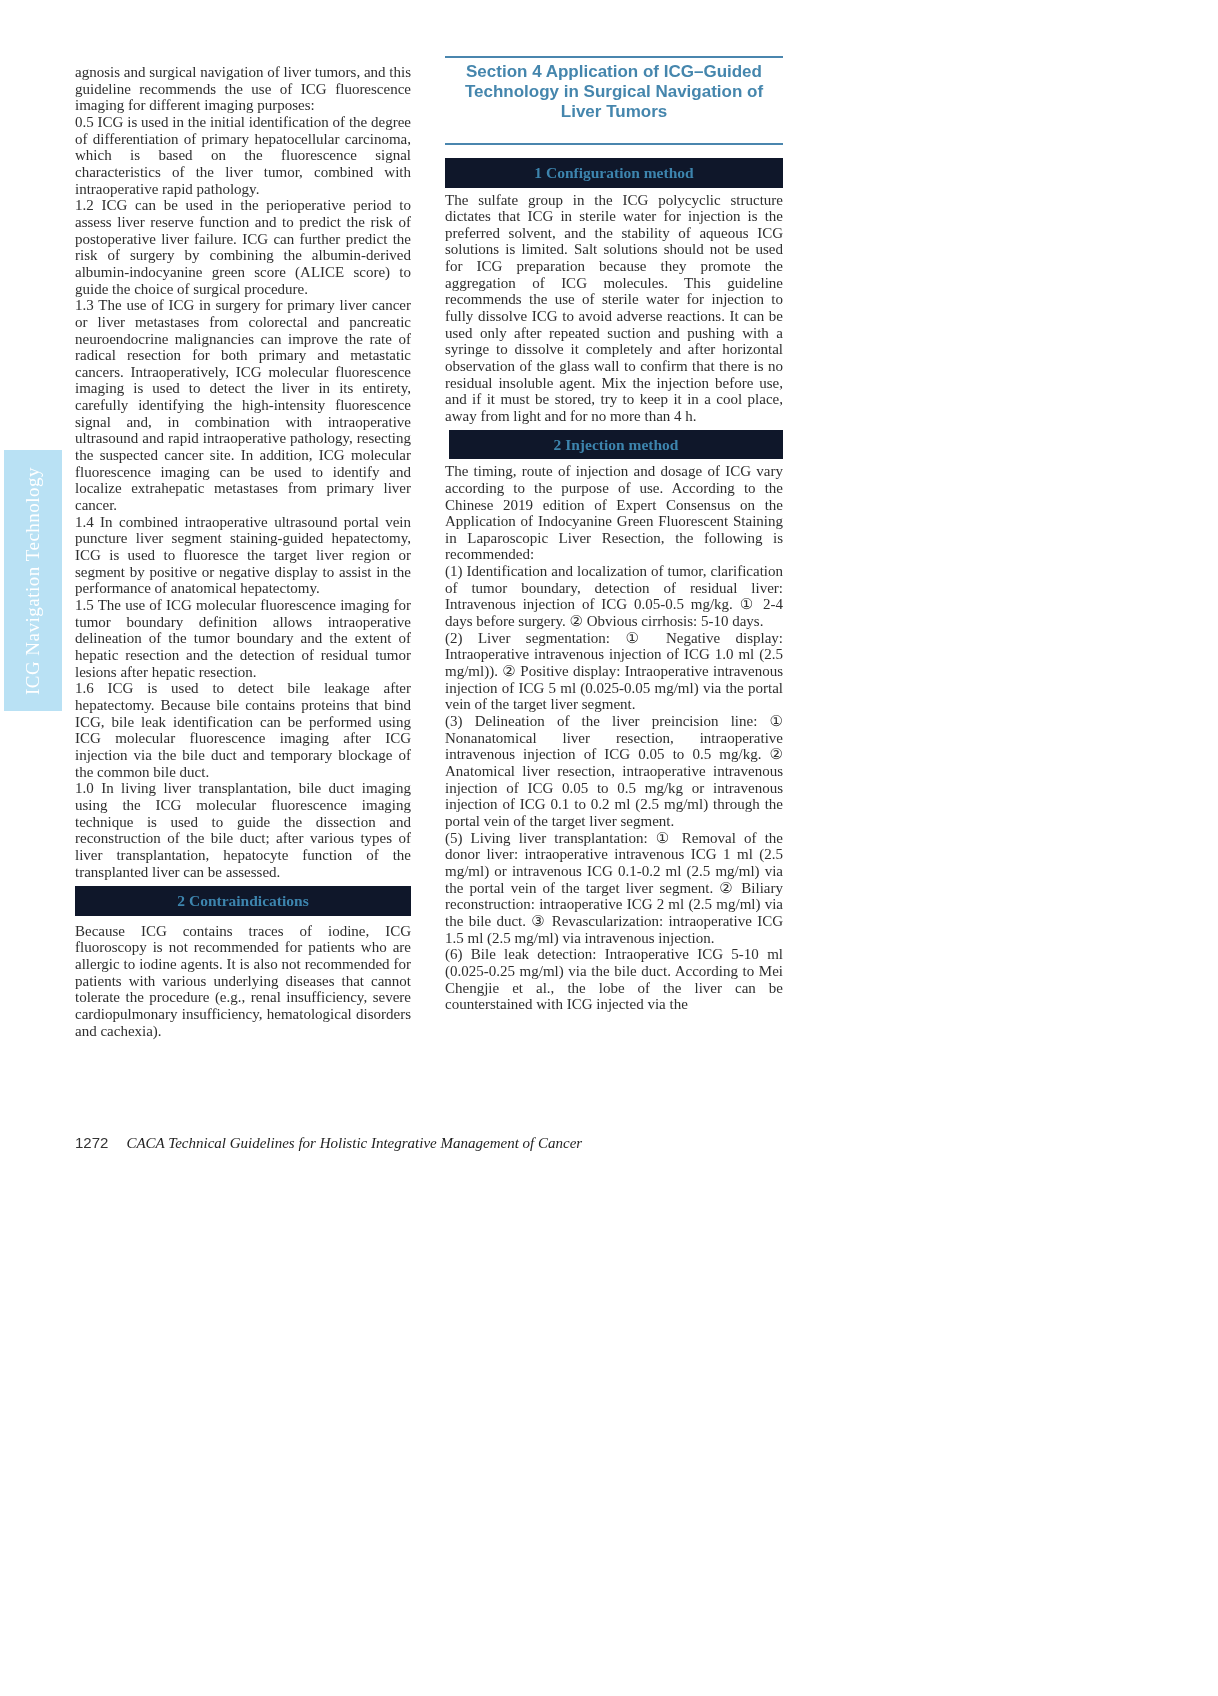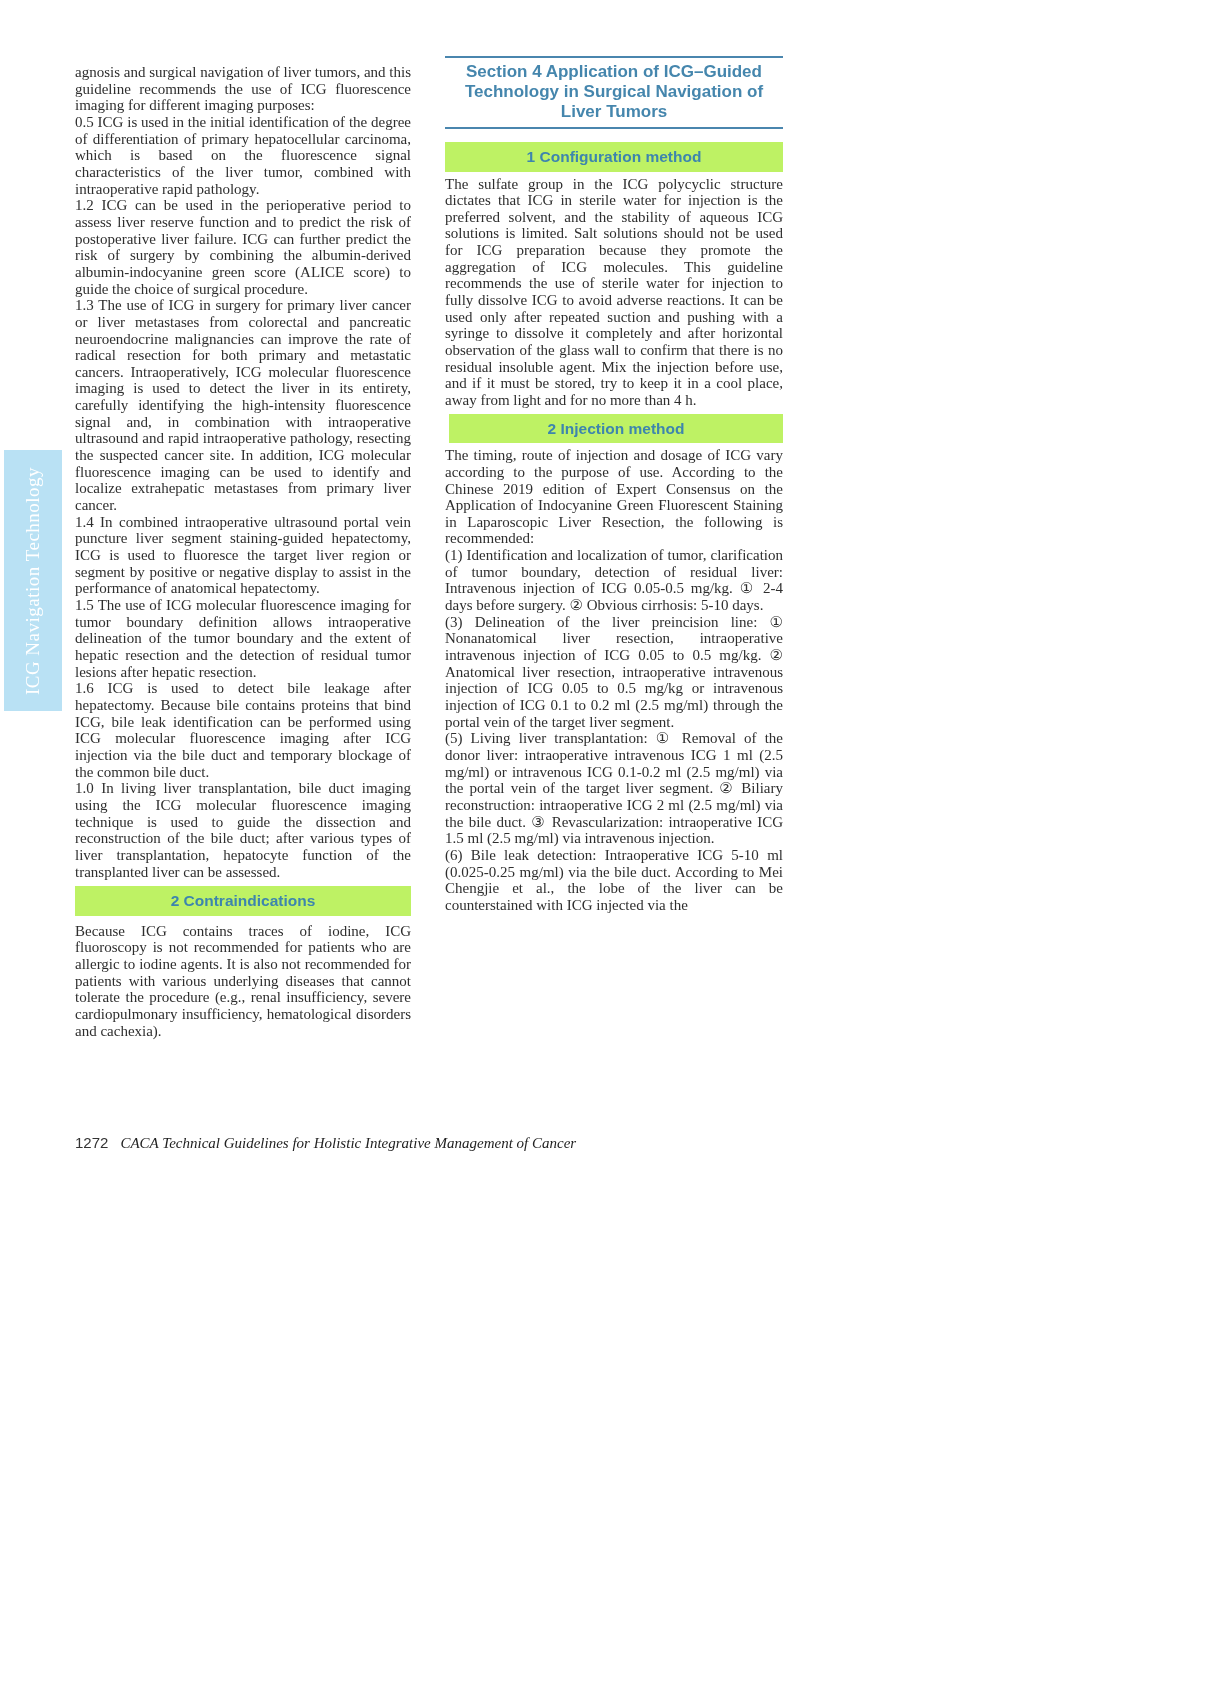--- a/index.html
+++ b/index.html
@@ -39,53 +39,53 @@
   .col p {
     margin:0;
     font-size:15px;
     line-height:16.65px;
     text-align:justify;
     color:#2e2e2e;
   }
 
   
   .band {
-    background:#bef264;
+    background:#0f172a;
     color:#3d85ae;
-    font-family:Liberation Sans, sans-serif;
+    font-family:Liberation Serif, serif;
     font-weight:bold;
     font-size:15.5px;
     line-height:15.5px;
     text-align:center;
     padding:7px 0 7px 0;
   }
   .col-left .band { margin:6px 0 7px 0; }
   .band-config { margin:13px 0 4px 0; }
   .band-inject { margin:5px 0 4px 4px; }
 
   
   .rule { height:2px; background:#4a86ae; }
   .section-title {
-    margin:4px 0 5px 0;
+    margin:4px 0 21px 0;
     color:#4586ad;
     font-family:"Liberation Sans", sans-serif;
     font-weight:bold;
     font-size:17px;
     line-height:20px;
     text-align:center;
   }
   .rule-top { margin-top:9px; }
 
   
   .footer {
     position:absolute;
     left:75px; top:1134px;
     display:flex;
     align-items:baseline;
-    gap:12px;
+    gap:18px;
   }
   .footer .pagenum {
     font-family:"Liberation Sans", sans-serif;
     font-size:15px;
     color:#333333;
   }
   .footer .journal {
     font-family:"Liberation Serif", serif;
     font-size:15px;
     color:#222222;
@@ -116,20 +116,21 @@
 
   <div class="col col-right">
     <div class="rule rule-top"></div>
     <div class="section-title">Section 4 Application of ICG–Guided Technology in Surgical Navigation of Liver Tumors</div>
     <div class="rule"></div>
     <div class="band band-config">1 Configuration method</div>
     <p>The sulfate group in the ICG polycyclic structure dictates that ICG in sterile water for injection is the preferred solvent, and the stability of aqueous ICG solutions is limited. Salt solutions should not be used for ICG preparation because they promote the aggregation of ICG molecules. This guideline recommends the use of sterile water for injection to fully dissolve ICG to avoid adverse reactions. It can be used only after repeated suction and pushing with a syringe to dissolve it completely and after horizontal observation of the glass wall to confirm that there is no residual insoluble agent. Mix the injection before use, and if it must be stored, try to keep it in a cool place, away from light and for no more than 4 h.</p>
     <div class="band band-inject">2 Injection method</div>
     <p>The timing, route of injection and dosage of ICG vary according to the purpose of use. According to the Chinese 2019 edition of Expert Consensus on the Application of Indocyanine Green Fluorescent Staining in Laparoscopic Liver Resection, the following is recommended:</p>
     <p>(1) Identification and localization of tumor, clarification of tumor boundary, detection of residual liver: Intravenous injection of ICG 0.05-0.5 mg/kg. ① 2-4 days before surgery. ② Obvious cirrhosis: 5-10 days.</p>
+    <p>(2) Liver segmentation: ① Negative display: Intraoperative intravenous injection of ICG 1.0 ml (2.5 mg/ml)). ② Positive display: Intraoperative intravenous injection of ICG 5 ml (0.025-0.05 mg/ml) via the portal vein of the target liver segment.</p>
     <p>(3) Delineation of the liver preincision line: ① Nonanatomical liver resection, intraoperative intravenous injection of ICG 0.05 to 0.5 mg/kg. ② Anatomical liver resection, intraoperative intravenous injection of ICG 0.05 to 0.5 mg/kg or intravenous injection of ICG 0.1 to 0.2 ml (2.5 mg/ml) through the portal vein of the target liver segment.</p>
     <p>(5) Living liver transplantation: ① Removal of the donor liver: intraoperative intravenous ICG 1 ml (2.5 mg/ml) or intravenous ICG 0.1-0.2 ml (2.5 mg/ml) via the portal vein of the target liver segment. ② Biliary reconstruction: intraoperative ICG 2 ml (2.5 mg/ml) via the bile duct. ③ Revascularization: intraoperative ICG 1.5 ml (2.5 mg/ml) via intravenous injection.</p>
     <p>(6) Bile leak detection: Intraoperative ICG 5-10 ml (0.025-0.25 mg/ml) via the bile duct. According to Mei Chengjie et al., the lobe of the liver can be counterstained with ICG injected via the</p>
   </div>
 
   <div class="footer">
     <span class="pagenum">1272</span>
     <span class="journal">CACA Technical Guidelines for Holistic Integrative Management of Cancer</span>
   </div>
 

